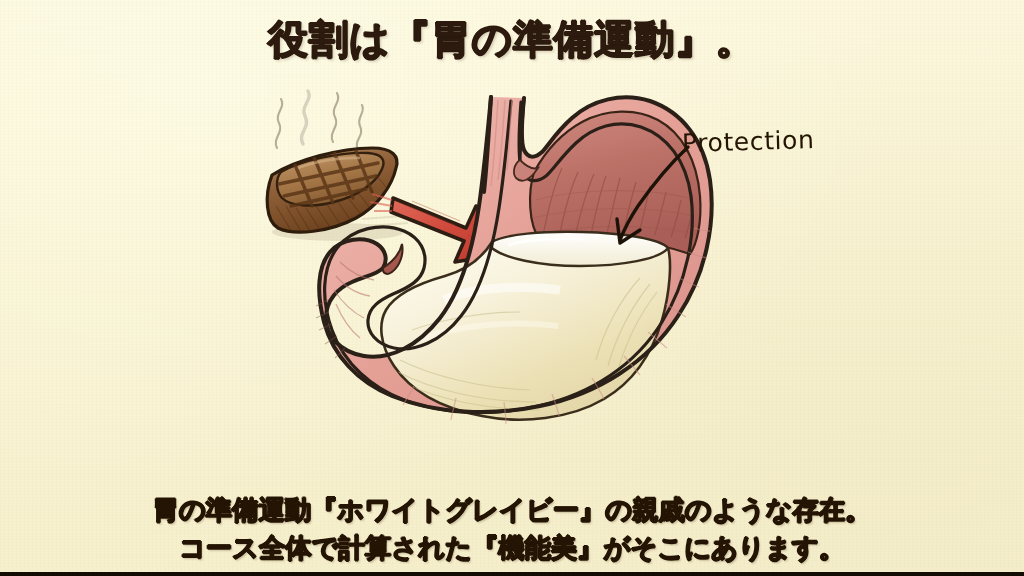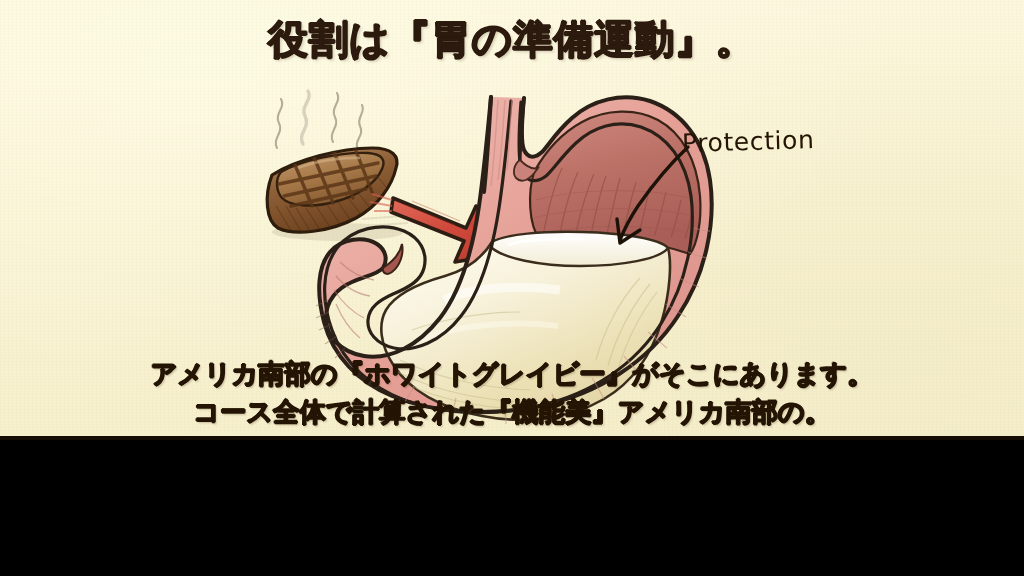--- a/index.html
+++ b/index.html
@@ -3,21 +3,21 @@
 <meta charset="utf-8">
 <style>
   html, body {
     margin: 0;
     padding: 0;
     background: #000;
   }
   #stage {
     position: relative;
     width: 1024px;
-    height: 440px;
+    height: 576px;
     overflow: hidden;
     background: #737373;
     font-family: "Liberation Sans", "DejaVu Sans", sans-serif;
   }
   
   #paper-grain {
     position: absolute;
     inset: 0;
     background:
       radial-gradient(ellipse at 20% 15%, rgba(255,255,235,0.55), rgba(0,0,0,0) 60%),
@@ -414,18 +414,18 @@
       <path d="M688 147 C 672 162, 654 183, 638 206 C 630 218, 624 230, 620 240" fill="none" stroke="#1d1208" stroke-width="3.4" stroke-linecap="round"></path>
       <path d="M620 243 L 617 219 M 620 243 L 640 230" fill="none" stroke="#1d1208" stroke-width="3.4" stroke-linecap="round"></path>
     </g>
   </svg>
 
   <div id="title">役割は『胃の準備運動』。</div>
 
   <div id="protection-label">Protection</div>
 
   <div id="caption">
-    <span class="cap-line">アメリカ南部の『ホワイトグレイビー』がそこにあります。</span>
-    <span class="cap-line">コース全体で計算された『機能美』アメリカ南部の。</span>
+    <span class="cap-line">胃の準備運動『ホワイトグレイビー』の親戚のような存在。</span>
+    <span class="cap-line">コース全体で計算された『機能美』がそこにあります。</span>
   </div>
 
   <div id="bottom-bar"></div>
 </div>
 
 </body></html>

